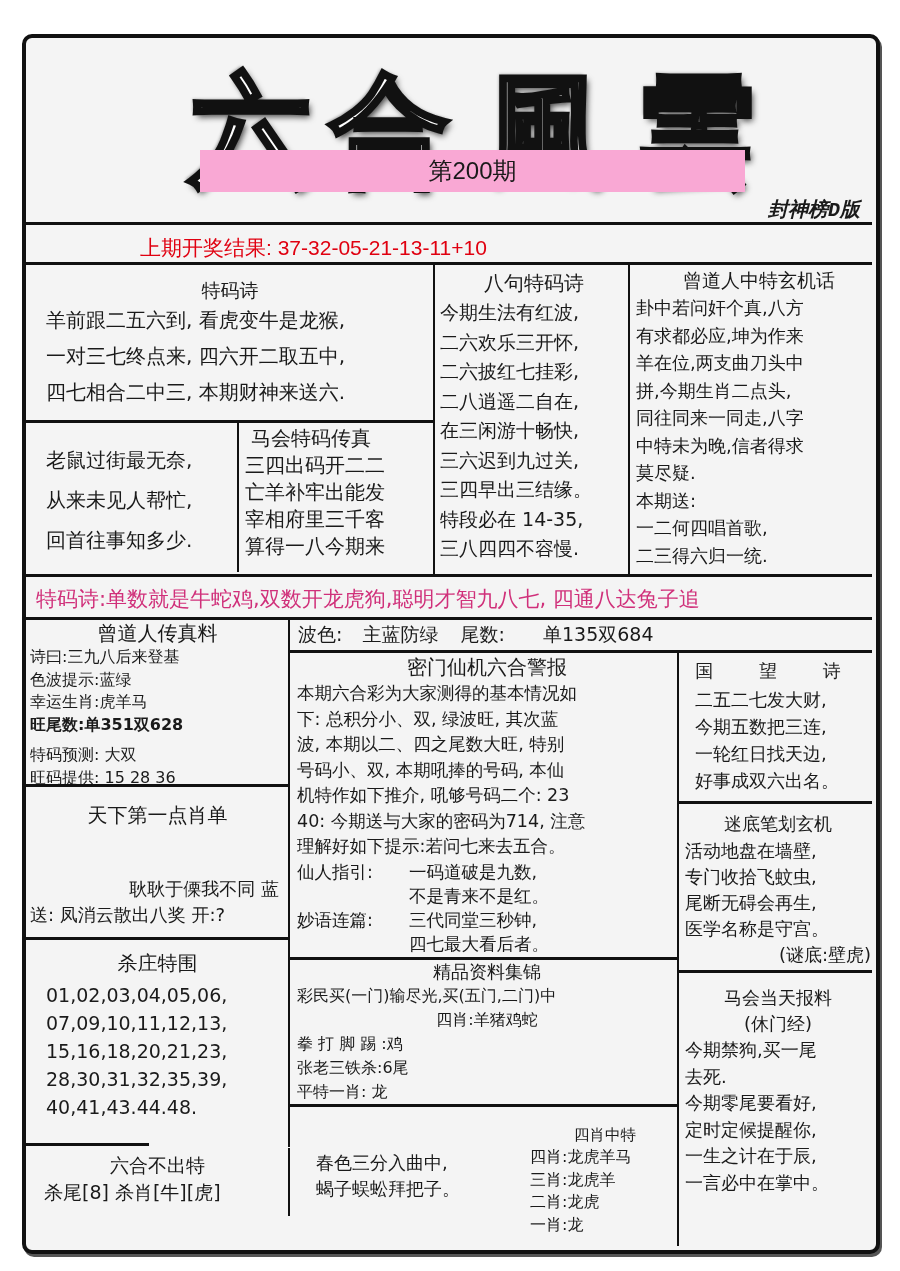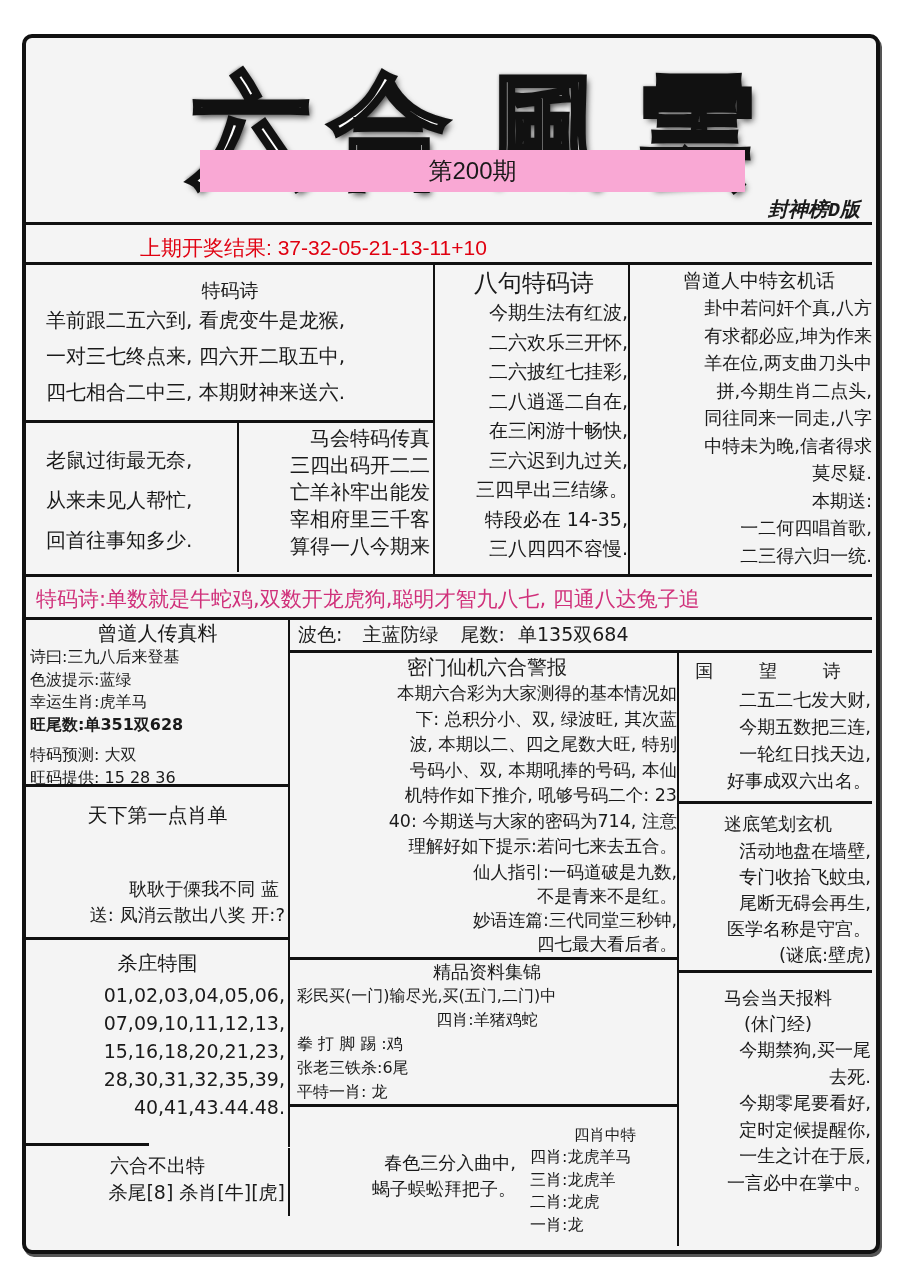--- a/index.html
+++ b/index.html
@@ -12,21 +12,21 @@
   .title-art{position:absolute;left:190px;top:55px;width:600px;height:150px;}
   .logo-char{position:absolute;top:0;font-family:"DejaVu Serif",serif;font-size:120px;font-weight:bold;color:#ffffff;
      -webkit-text-stroke:4px #111;text-shadow:3px 4px 6px #444, -2px -2px 3px #999;line-height:150px;}
   .issue-band{position:absolute;left:200px;top:150px;width:545px;height:42px;background:#f9a8d4;}
   .issue{position:absolute;left:0;top:0;width:100%;text-align:center;font-size:24px;line-height:42px;font-family:"Liberation Sans",sans-serif;}
   .edition{position:absolute;right:40px;top:196px;font-size:20px;font-style:italic;font-weight:bold;font-family:Liberation Mono, monospace;}
   .result{position:absolute;left:140px;top:234px;font-size:21px;color:#e00010;font-family:"Liberation Sans",sans-serif;}
   .sec-title{text-align:center;font-size:19px;line-height:24px;}
   .line{font-size:19px;line-height:32px;white-space:nowrap;}
   .sm{font-size:16px;line-height:22.5px;white-space:nowrap;}
-  .md{font-size:18px;line-height:24.5px;white-space:nowrap;text-align:right;}
+  .md{font-size:18px;line-height:24.5px;white-space:nowrap;}
   .pink{color:#d0307a;}
 </style>
 </head>
 <body>
 
 <div class="frame"></div>
 
 <div class="title-art">
   <span class="logo-char" style="left:0px;">六</span>
   <span class="logo-char" style="left:140px;">合</span>
@@ -62,21 +62,21 @@
 <div class="box" style="left:245px;top:425px;width:185px;height:145px;">
   <div class="md" style="font-size:20px;line-height:27px;padding-left:6px;">马会特码传真</div>
   <div class="md" style="font-size:20px;line-height:27px;">三四出码开二二</div>
   <div class="md" style="font-size:20px;line-height:27px;">亡羊补牢出能发</div>
   <div class="md" style="font-size:20px;line-height:27px;">宰相府里三千客</div>
   <div class="md" style="font-size:20px;line-height:27px;">算得一八今期来</div>
 </div>
 
 <div class="vline" style="left:433px;top:262px;height:312px;"></div>
 <div class="box" style="left:440px;top:268px;width:188px;height:305px;">
-  <div class="sec-title" style="font-size:24px;line-height:30px;">八句特码诗</div>
+  <div class="sec-title" style="font-size:20px;line-height:30px;">八句特码诗</div>
   <div class="md" style="font-size:19px;line-height:29.5px;">今期生法有红波,</div>
   <div class="md" style="font-size:19px;line-height:29.5px;">二六欢乐三开怀,</div>
   <div class="md" style="font-size:19px;line-height:29.5px;">二六披红七挂彩,</div>
   <div class="md" style="font-size:19px;line-height:29.5px;">二八逍遥二自在,</div>
   <div class="md" style="font-size:19px;line-height:29.5px;">在三闲游十畅快,</div>
   <div class="md" style="font-size:19px;line-height:29.5px;">三六迟到九过关,</div>
   <div class="md" style="font-size:19px;line-height:29.5px;">三四早出三结缘。</div>
   <div class="md" style="font-size:19px;line-height:29.5px;">特段必在 14-35,</div>
   <div class="md" style="font-size:19px;line-height:29.5px;">三八四四不容慢.</div>
 </div>
@@ -132,21 +132,21 @@
   <div class="sec-title" style="font-size:19px;line-height:30px;">六合不出特</div>
   <div class="md" style="font-size:19px;line-height:24px;padding-left:14px;">杀尾[8] 杀肖[牛][虎]</div>
 </div>
 <div class="vline" style="left:288px;top:617px;height:530px;"></div>
 <div class="vline" style="left:288px;top:1148px;height:68px;"></div>
 
 <div class="abs" style="left:298px;top:622px;font-size:19px;white-space:nowrap;">
   <span>波色:</span>
   <span style="margin-left:14px;">主蓝防绿</span>
   <span style="margin-left:16px;">尾数:</span>
-  <span style="margin-left:7px;">单135双684</span>
+  <span style="margin-left:32px;">单135双684</span>
 </div>
 <div class="hline" style="left:288px;top:650px;width:584px;"></div>
 
 <div class="box" style="left:297px;top:654px;width:380px;height:300px;">
   <div class="sec-title" style="font-size:20px;line-height:27px;">密门仙机六合警报</div>
   <div class="md" style="font-size:17.5px;line-height:25.5px;">本期六合彩为大家测得的基本情况如</div>
   <div class="md" style="font-size:17.5px;line-height:25.5px;">下: 总积分小、双, 绿波旺, 其次蓝</div>
   <div class="md" style="font-size:17.5px;line-height:25.5px;">波, 本期以二、四之尾数大旺, 特别</div>
   <div class="md" style="font-size:17.5px;line-height:25.5px;">号码小、双, 本期吼捧的号码, 本仙</div>
   <div class="md" style="font-size:17.5px;line-height:25.5px;">机特作如下推介, 吼够号码二个: 23</div>

